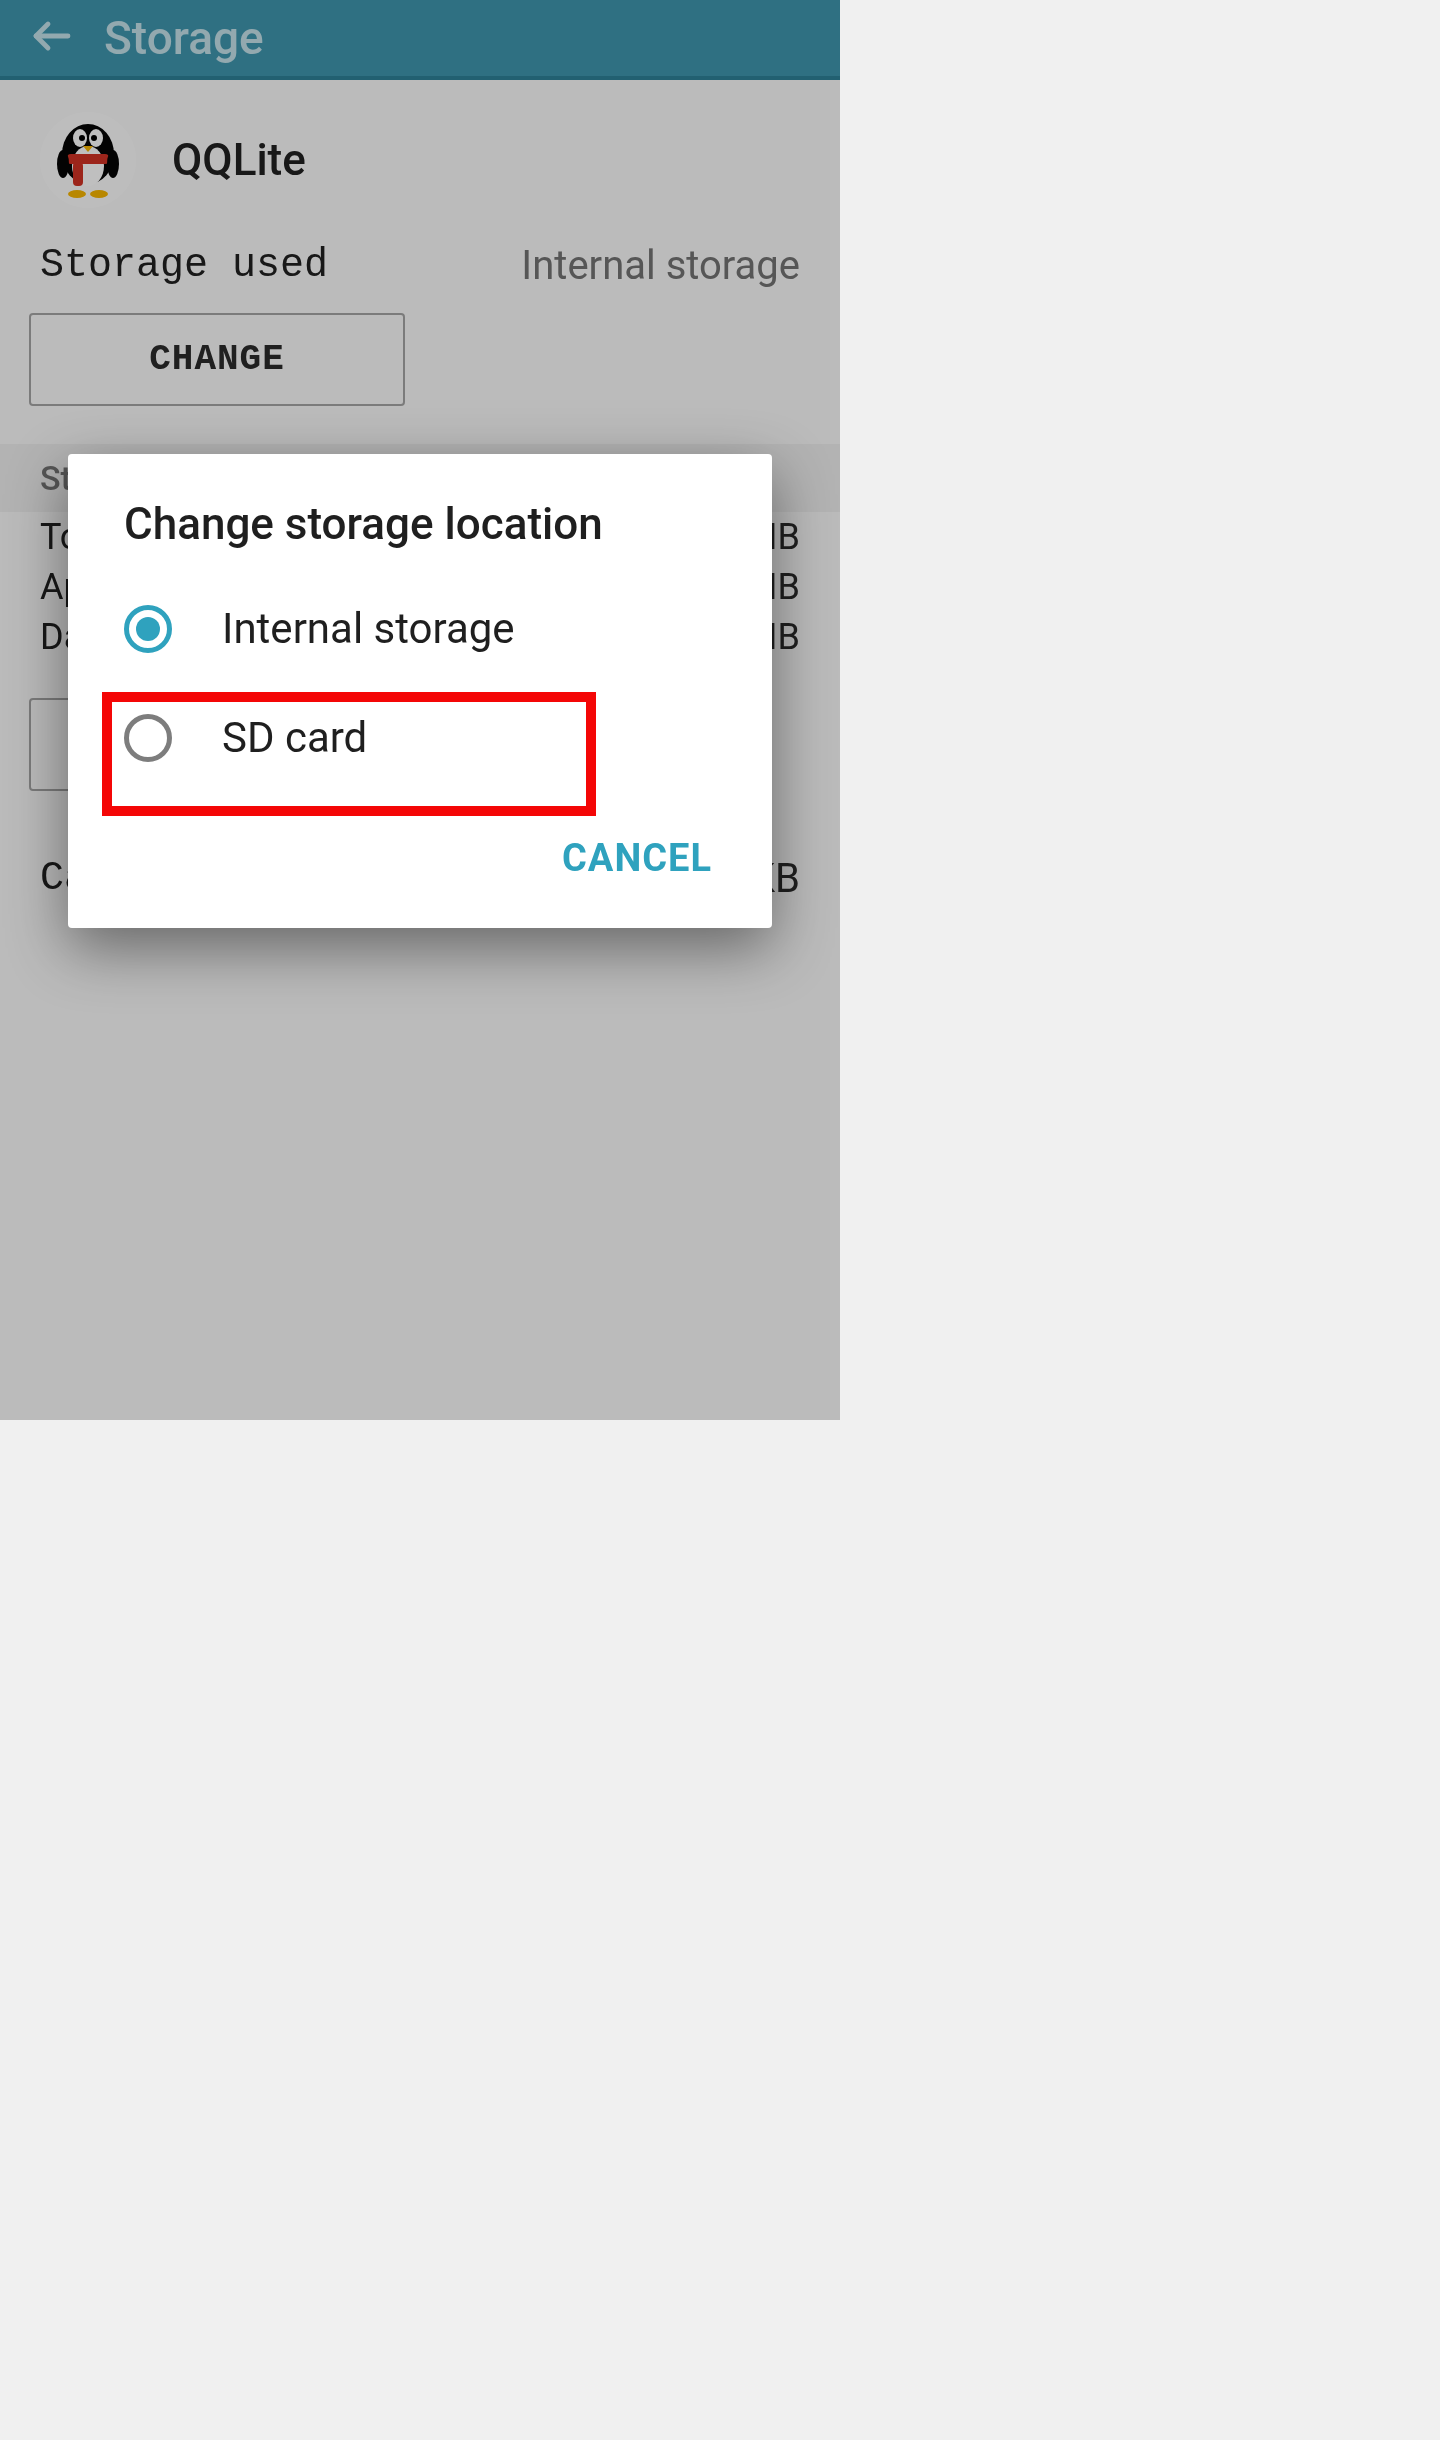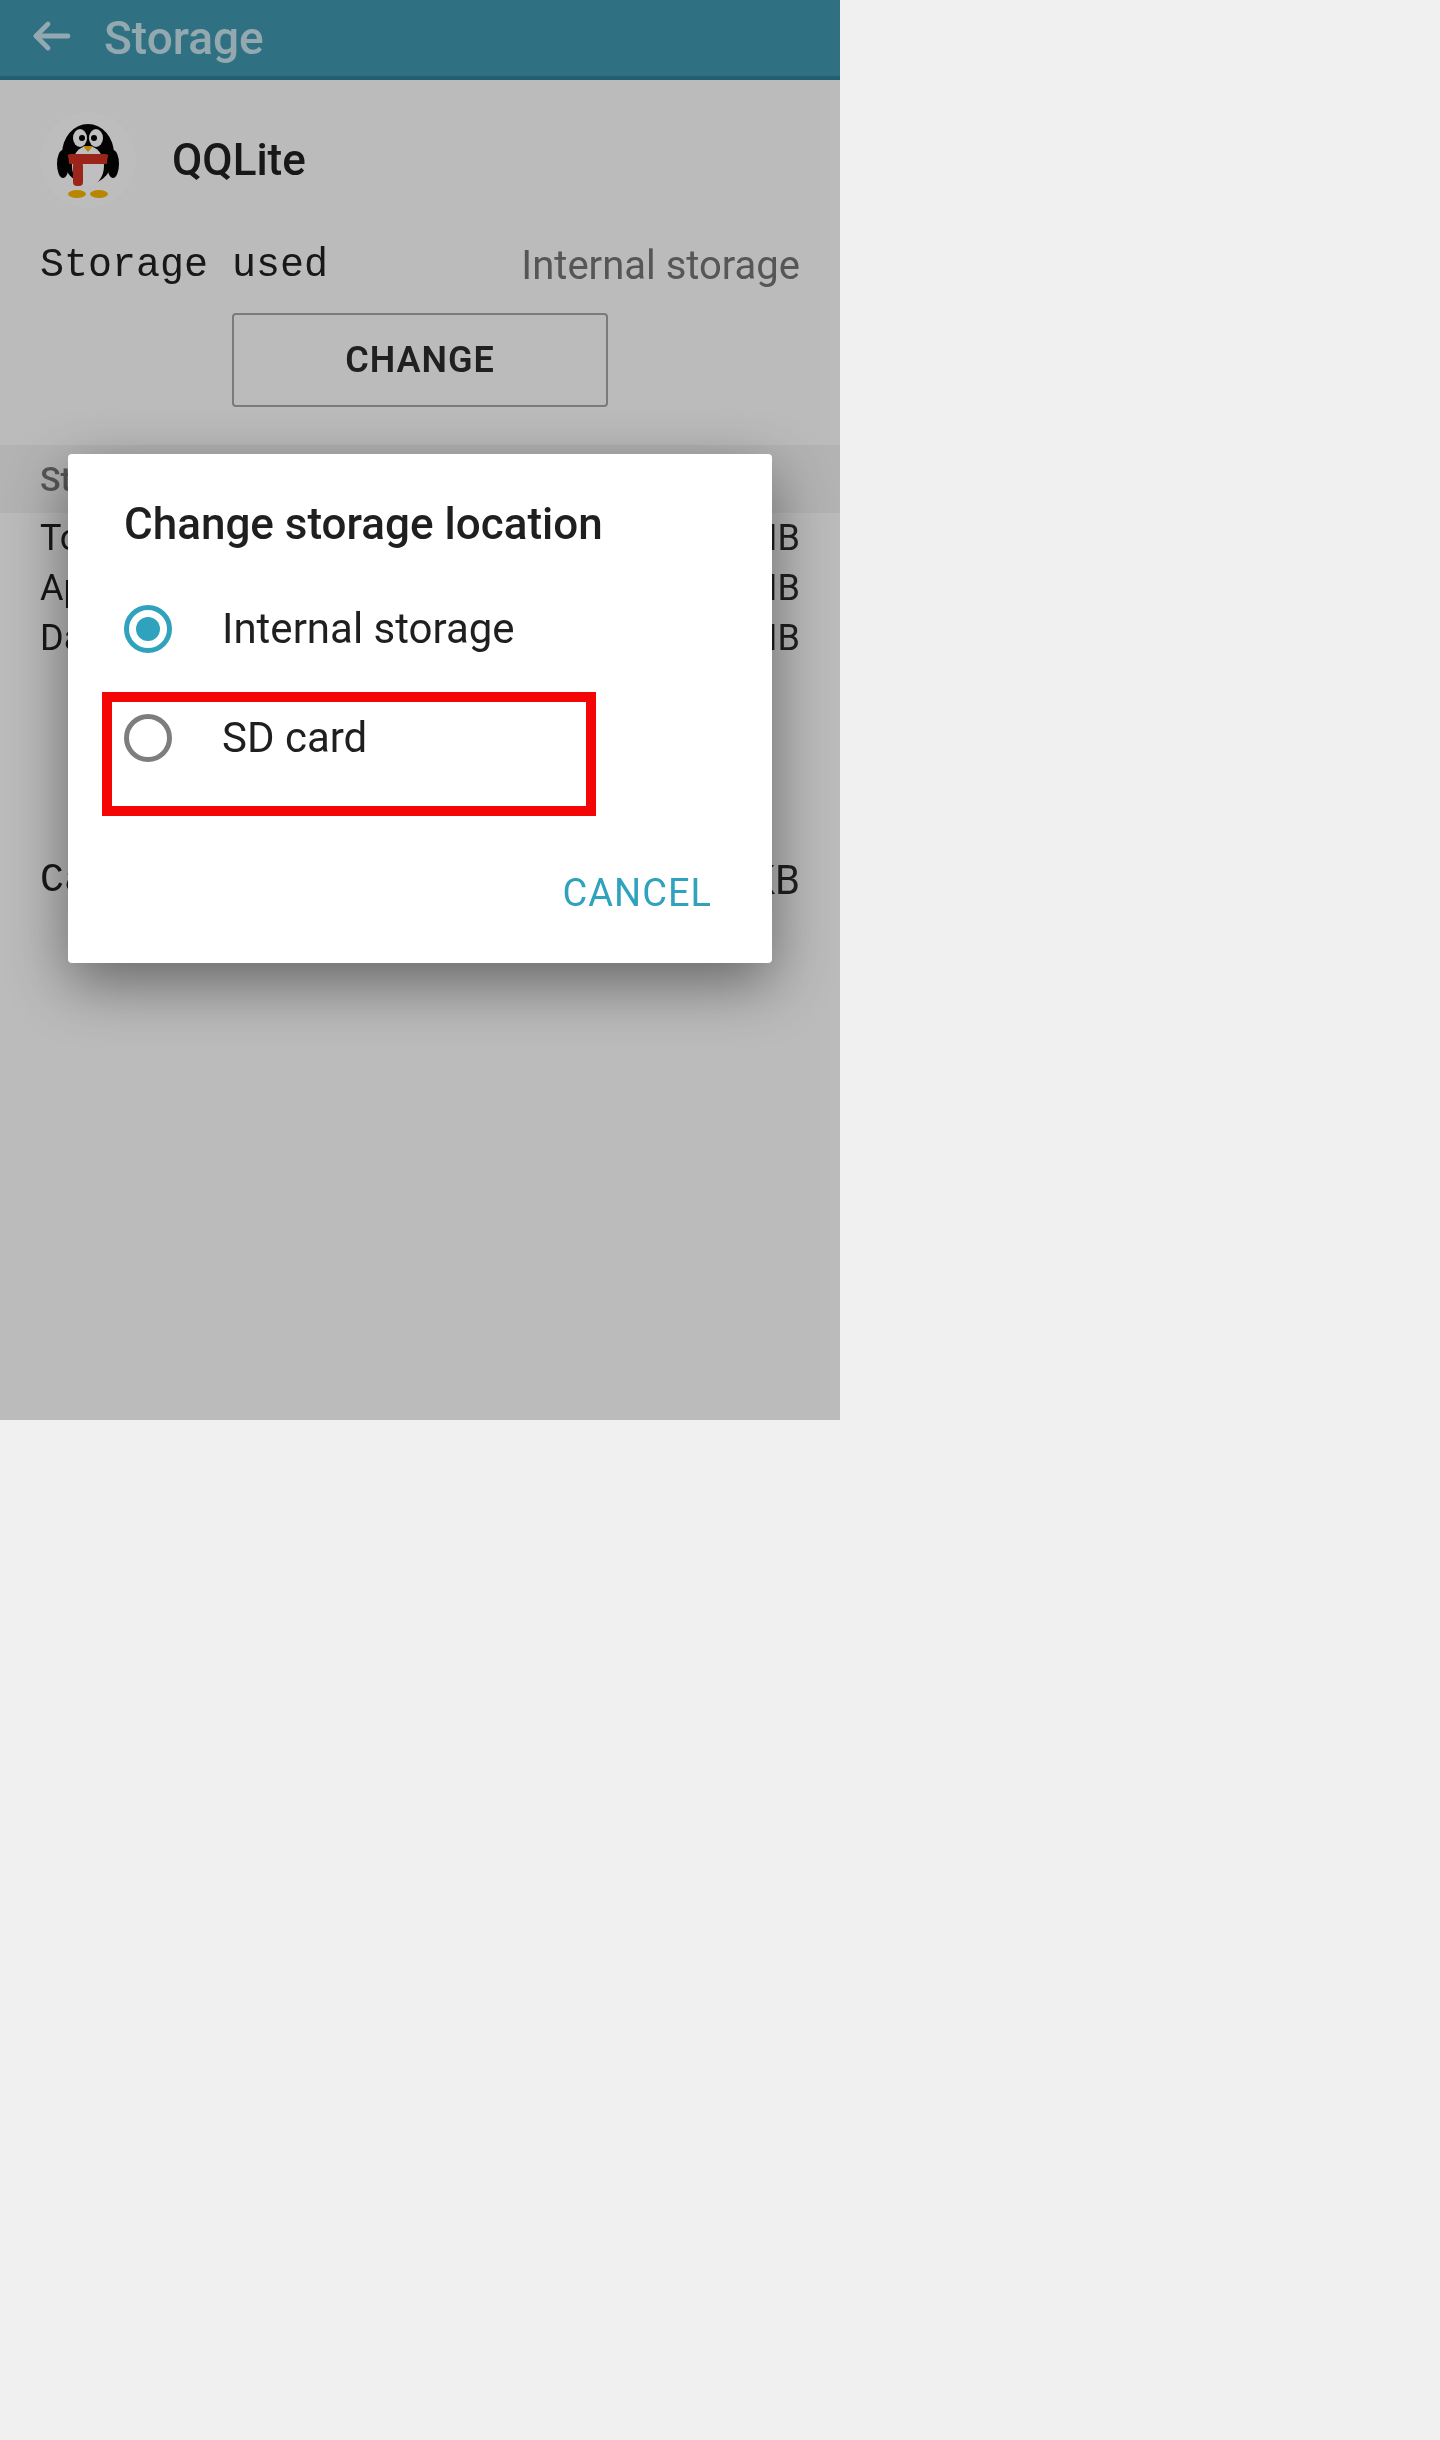--- a/index.html
+++ b/index.html
@@ -85,22 +85,23 @@
     justify-content: space-between;
     align-items: center;
     padding: 10px 40px;
     font-size: 40px;
   }
   .kv-row .k { color: var(--text-primary); font-weight: 500; font-family: Liberation Mono, monospace; }
   .kv-row .v { color: var(--text-secondary); font-weight: 400; }
 
   .action-row {
     display: flex;
-    justify-content: center;
+    justify-content: flex-start;
     padding: 14px 29px;
+    font-family: Liberation Mono, monospace;
   }
   .flat-button {
     border: 2px solid var(--border-gray);
     background: #FAFAFA;
     color: #2B2B2B;
     font-size: 36px;
     font-weight: 600;
     letter-spacing: 1px;
     padding: 24px 0;
     width: 376px;
@@ -175,24 +176,23 @@
     pointer-events: none;
   }
   .dialog-actions {
     display: flex;
     justify-content: flex-end;
     padding: 36px 40px 40px 40px;
   }
   .dialog-actions .btn {
     color: var(--accent);
     font-size: 38px;
-    font-weight: 400;
+    font-weight: 700;
     letter-spacing: 1px;
     padding: 8px 20px;
-    margin-top: 35px;
   }
 
   
   .penguin {
     width: 70px; height: 84px; position: relative;
   }
 
   
   .back svg { width: 48px; height: 48px; }
 

